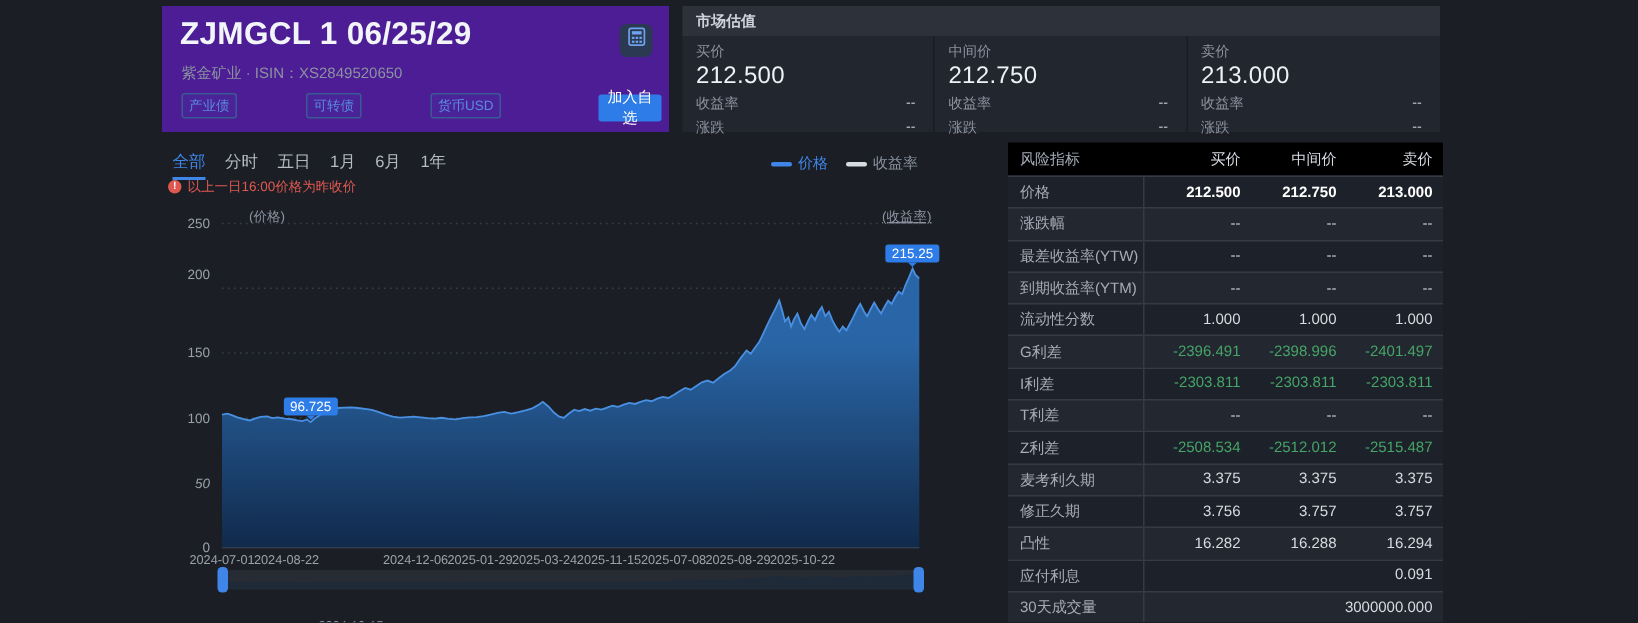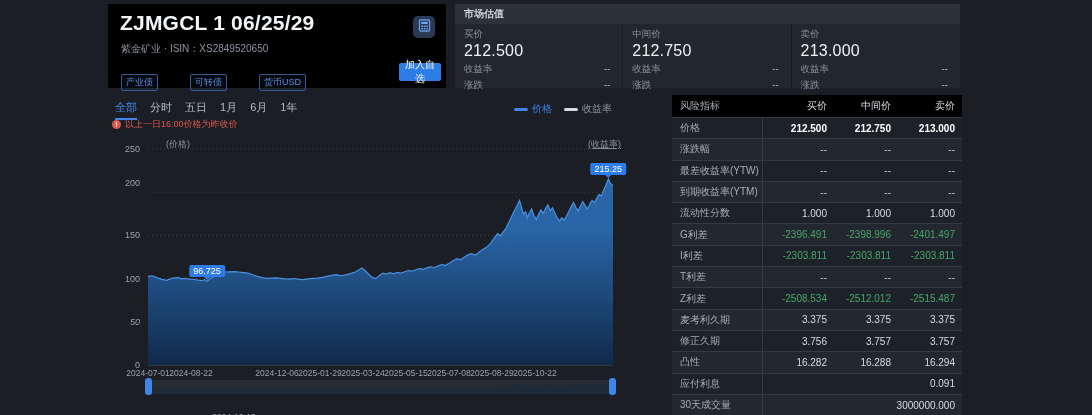--- a/index.html
+++ b/index.html
@@ -1,23 +1,23 @@
 <!DOCTYPE html>
 <html><head>
 <meta charset="utf-8">
 <style>
   html,body{margin:0;padding:0;background:#1b1f25;}
   body{font-family:"Liberation Sans","DejaVu Sans",sans-serif;}
   #app{position:relative;width:1092px;height:415px;overflow:hidden;background:#1b1f25;color:#dfe4ea;}
 
   
-  .header-card{position:absolute;left:108px;top:4px;width:338px;height:84px;background:#000000;}
+  .header-card{position:absolute;left:108px;top:4px;width:338px;height:84px;background:#4c1d95;}
   .title{position:absolute;left:12px;top:7px;font-size:21px;font-weight:bold;color:#f2f5f8;letter-spacing:.2px;}
   .subtitle{position:absolute;left:13px;top:38px;font-size:10px;color:#8b93a0;}
-  .tags{position:absolute;left:13px;top:70px;display:flex;gap:32px;text-align:center;}
+  .tags{position:absolute;left:13px;top:58px;display:flex;gap:46px;text-align:center;}
   .tag{font-size:9px;color:#5a8cdd;border:1px solid #3a5a94;border-radius:2px;padding:1px 4px;background:rgba(58,110,190,.08);white-space:nowrap;}
   .calc-btn{position:absolute;right:11px;top:12px;width:22px;height:22px;background:#2b3a52;border-radius:5px;display:flex;align-items:center;justify-content:center;cursor:pointer;}
   .add-btn{position:absolute;right:5px;bottom:7px;width:42px;height:18px;background:#2e7ce8;color:#fff;font-size:10px;border:none;border-radius:2px;display:flex;align-items:center;justify-content:center;cursor:pointer;}
 
   
   .market-panel{position:absolute;left:455px;top:4px;width:505px;height:84px;background:#22262e;}
   .panel-header{height:20px;background:#2c313a;display:flex;align-items:center;padding-left:9px;font-size:10px;font-weight:bold;color:#cdd3db;}
   .panel-body{display:flex;height:64px;}
   .mcol{width:168.3px;position:relative;padding:4px 12px 0 9px;box-sizing:border-box;border-right:1px solid #181c22;}
   .mcol:last-child{border-right:none;}
@@ -182,21 +182,21 @@
         <path d="M0.0,129.4L3.7,128.8L7.0,129.9L10.2,131.2L13.9,132.3L18.6,133.3L22.3,131.9L25.6,130.9L30.2,130.6L33.5,131.8L37.2,131.3L41.9,132.1L46.5,132.5L50.2,133.2L53.5,133.7L56.7,132.6L59.1,134.4L61.8,132.0L65.1,129.9L68.8,127.7L72.1,125.4L76.7,125.0L81.4,124.8L86.0,124.6L90.7,125.0L95.3,125.6L100.0,126.2L104.6,127.7L109.3,129.4L113.9,130.7L118.6,131.4L123.2,131.1L127.9,130.8L132.5,131.3L137.2,131.8L141.8,132.1L146.5,131.5L151.1,132.3L155.8,132.6L160.4,131.8L165.1,131.3L169.7,131.1L174.4,130.4L179.0,129.4L183.7,128.3L188.3,127.6L193.0,128.8L197.6,127.8L202.3,126.6L206.9,125.2L211.6,122.5L213.9,120.9L217.6,124.0L221.3,128.0L224.6,130.6L227.8,131.6L231.1,128.8L234.8,126.1L238.1,127.1L241.8,125.7L245.5,126.8L249.2,125.4L253.0,126.1L256.7,124.7L260.4,123.5L264.1,124.2L267.8,122.8L271.6,121.6L275.3,122.3L279.0,120.9L282.7,119.8L286.4,120.5L290.2,118.8L293.9,117.6L297.6,118.3L301.3,116.2L305.0,113.8L308.8,111.6L312.5,112.8L316.2,110.3L319.9,107.9L323.6,106.7L327.4,108.1L331.1,105.2L334.8,102.4L338.5,100.2L342.2,96.9L346.0,91.4L349.7,86.7L352.5,88.8L355.3,84.9L358.1,81.1L360.8,75.4L363.6,69.4L366.4,63.8L369.2,58.2L371.5,53.4L373.4,59.9L375.3,67.2L377.6,64.6L379.4,70.7L381.3,65.9L383.6,62.0L385.9,68.5L388.3,72.4L390.6,67.2L392.9,62.9L395.3,66.4L397.6,61.2L399.9,57.7L402.2,63.8L404.6,60.8L406.9,66.4L409.2,70.7L411.5,74.1L413.9,70.7L416.2,73.3L418.5,69.0L420.8,64.6L423.2,59.5L425.5,55.6L427.8,60.3L430.1,63.8L432.5,59.0L434.8,54.7L437.1,58.6L439.4,62.0L441.8,57.3L444.1,53.4L446.4,55.6L448.7,51.2L451.1,47.4L453.4,49.1L455.7,43.0L458.0,37.9L460.4,32.0L462.2,36.1L465.0,38.7L465,218L0,218Z" fill="url(#gfill)"></path>
         <path d="M0.0,129.4L3.7,128.8L7.0,129.9L10.2,131.2L13.9,132.3L18.6,133.3L22.3,131.9L25.6,130.9L30.2,130.6L33.5,131.8L37.2,131.3L41.9,132.1L46.5,132.5L50.2,133.2L53.5,133.7L56.7,132.6L59.1,134.4L61.8,132.0L65.1,129.9L68.8,127.7L72.1,125.4L76.7,125.0L81.4,124.8L86.0,124.6L90.7,125.0L95.3,125.6L100.0,126.2L104.6,127.7L109.3,129.4L113.9,130.7L118.6,131.4L123.2,131.1L127.9,130.8L132.5,131.3L137.2,131.8L141.8,132.1L146.5,131.5L151.1,132.3L155.8,132.6L160.4,131.8L165.1,131.3L169.7,131.1L174.4,130.4L179.0,129.4L183.7,128.3L188.3,127.6L193.0,128.8L197.6,127.8L202.3,126.6L206.9,125.2L211.6,122.5L213.9,120.9L217.6,124.0L221.3,128.0L224.6,130.6L227.8,131.6L231.1,128.8L234.8,126.1L238.1,127.1L241.8,125.7L245.5,126.8L249.2,125.4L253.0,126.1L256.7,124.7L260.4,123.5L264.1,124.2L267.8,122.8L271.6,121.6L275.3,122.3L279.0,120.9L282.7,119.8L286.4,120.5L290.2,118.8L293.9,117.6L297.6,118.3L301.3,116.2L305.0,113.8L308.8,111.6L312.5,112.8L316.2,110.3L319.9,107.9L323.6,106.7L327.4,108.1L331.1,105.2L334.8,102.4L338.5,100.2L342.2,96.9L346.0,91.4L349.7,86.7L352.5,88.8L355.3,84.9L358.1,81.1L360.8,75.4L363.6,69.4L366.4,63.8L369.2,58.2L371.5,53.4L373.4,59.9L375.3,67.2L377.6,64.6L379.4,70.7L381.3,65.9L383.6,62.0L385.9,68.5L388.3,72.4L390.6,67.2L392.9,62.9L395.3,66.4L397.6,61.2L399.9,57.7L402.2,63.8L404.6,60.8L406.9,66.4L409.2,70.7L411.5,74.1L413.9,70.7L416.2,73.3L418.5,69.0L420.8,64.6L423.2,59.5L425.5,55.6L427.8,60.3L430.1,63.8L432.5,59.0L434.8,54.7L437.1,58.6L439.4,62.0L441.8,57.3L444.1,53.4L446.4,55.6L448.7,51.2L451.1,47.4L453.4,49.1L455.7,43.0L458.0,37.9L460.4,32.0L462.2,36.1L465.0,38.7" fill="none" stroke="#4a90e2" stroke-width="1.2"></path>
       </svg><div class="anno" style="left: 59.055px; top: 118.43px;">96.725</div><div class="anno" style="left: 460.35px; top: 16.024px;">215.25</div></div>
   <div class="xticks" id="xticks">
       <span style="left: 0px;">2024-07-01</span>
       <span style="left: 43px;">2024-08-22</span>
       <span style="left: 86px; margin-top: 44px;">2024-10-15</span>
       <span style="left: 129px;">2024-12-06</span>
       <span style="left: 172px;">2025-01-29</span>
       <span style="left: 215px;">2025-03-24</span>
-      <span style="left: 258px;">2025-05-15</span>
+      <span style="left: 258px;">2025-11-15</span>
       <span style="left: 301px;">2025-07-08</span>
       <span style="left: 344px;">2025-08-29</span>
       <span style="left: 387px;">2025-10-22</span>
       <span style="left: 430px; margin-top: 48px;">2025-12-15</span>
     </div>
   <div class="navigator">
     <svg id="nav-mini" width="465" height="13">
         <path d="M0.0,8.1L3.7,8.0L7.0,8.1L10.2,8.2L13.9,8.2L18.6,8.3L22.3,8.2L25.6,8.2L30.2,8.1L33.5,8.2L37.2,8.2L41.9,8.2L46.5,8.2L50.2,8.3L53.5,8.3L56.7,8.3L59.1,8.4L61.8,8.2L65.1,8.1L68.8,8.0L72.1,7.9L76.7,7.8L81.4,7.8L86.0,7.8L90.7,7.8L95.3,7.9L100.0,7.9L104.6,8.0L109.3,8.1L113.9,8.2L118.6,8.2L123.2,8.2L127.9,8.2L132.5,8.2L137.2,8.2L141.8,8.2L146.5,8.2L151.1,8.2L155.8,8.3L160.4,8.2L165.1,8.2L169.7,8.2L174.4,8.1L179.0,8.1L183.7,8.0L188.3,8.0L193.0,8.0L197.6,8.0L202.3,7.9L206.9,7.8L211.6,7.7L213.9,7.6L217.6,7.8L221.3,8.0L224.6,8.1L227.8,8.2L231.1,8.0L234.8,7.9L238.1,8.0L241.8,7.9L245.5,7.9L249.2,7.9L253.0,7.9L256.7,7.8L260.4,7.7L264.1,7.8L267.8,7.7L271.6,7.6L275.3,7.7L279.0,7.6L282.7,7.5L286.4,7.6L290.2,7.5L293.9,7.4L297.6,7.5L301.3,7.3L305.0,7.2L308.8,7.1L312.5,7.2L316.2,7.0L319.9,6.9L323.6,6.8L327.4,6.9L331.1,6.7L334.8,6.6L338.5,6.5L342.2,6.3L346.0,6.0L349.7,5.7L352.5,5.8L355.3,5.6L358.1,5.4L360.8,5.1L363.6,4.7L366.4,4.4L369.2,4.1L371.5,3.9L373.4,4.2L375.3,4.6L377.6,4.5L379.4,4.8L381.3,4.6L383.6,4.3L385.9,4.7L388.3,4.9L390.6,4.6L392.9,4.4L395.3,4.6L397.6,4.3L399.9,4.1L402.2,4.4L404.6,4.3L406.9,4.6L409.2,4.8L411.5,5.0L413.9,4.8L416.2,5.0L418.5,4.7L420.8,4.5L423.2,4.2L425.5,4.0L427.8,4.2L430.1,4.4L432.5,4.2L434.8,3.9L437.1,4.1L439.4,4.3L441.8,4.1L444.1,3.9L446.4,4.0L448.7,3.7L451.1,3.5L453.4,3.6L455.7,3.3L458.0,3.0L460.4,2.7L462.2,2.9L465.0,3.0L465,13L0,13Z" fill="#1e2a38"></path>
       </svg>
     <div class="nav-handle left"></div>

